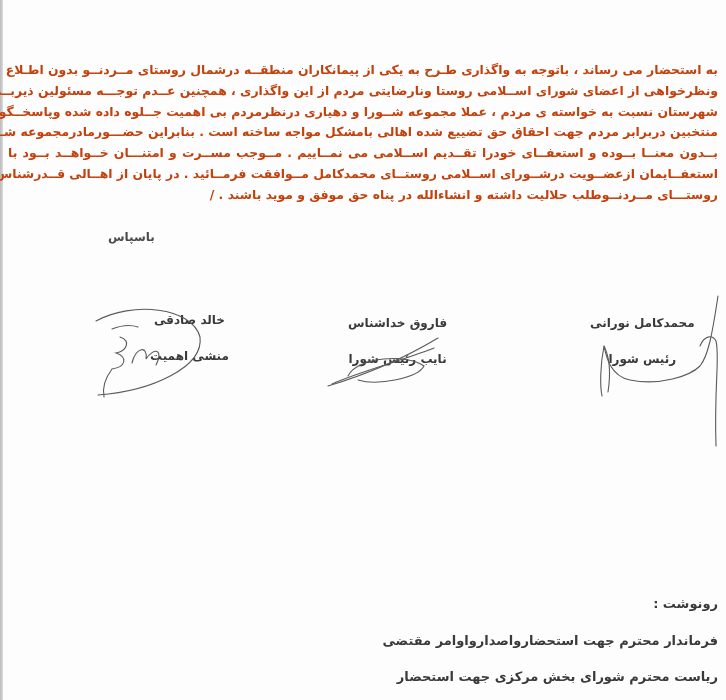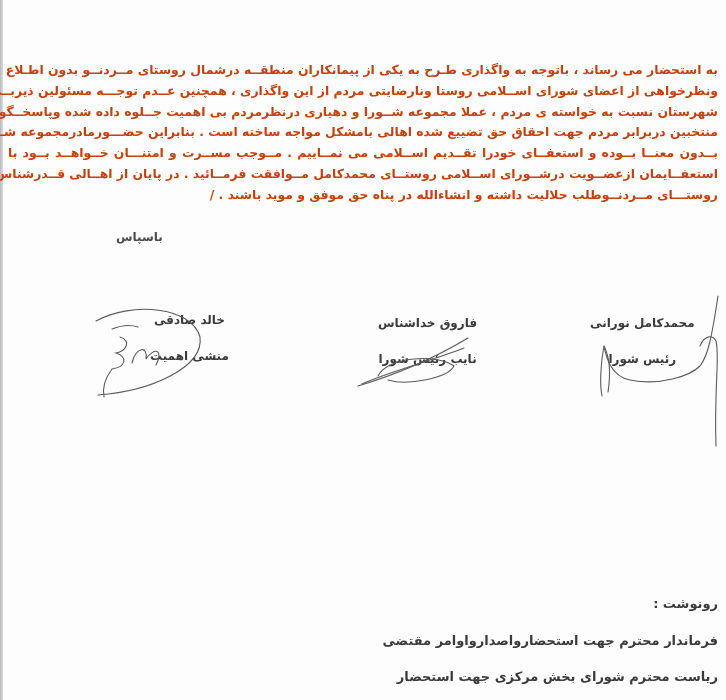--- a/index.html
+++ b/index.html
@@ -42,21 +42,21 @@
       display: block;
       white-space: nowrap;
       text-align: justify;
       text-align-last: justify;
     }
     .body-text .line.last {
       text-align-last: right;
     }
     .closing {
       position: absolute;
-      left: 116px;
+      left: 108px;
       top: 230px;
       direction: rtl;
       font-weight: bold;
       font-size: 12px;
       color: #4a4a4a;
     }
     .sig {
       position: absolute;
       direction: rtl;
       text-align: center;
@@ -74,21 +74,21 @@
       font-size: 12px;
       color: #3a3a3a;
       white-space: nowrap;
       margin-top: 22px;
     }
     .sig svg {
       position: absolute;
       overflow: visible;
     }
     .sig-left  { left: 150px; top: 313px; }
-    .sig-mid   { left: 378px; top: 316px; }
+    .sig-mid   { left: 348px; top: 316px; }
     .sig-right { left: 590px; top: 316px; }
 
     .cc {
       position: absolute;
       right: 8px;
       direction: rtl;
       font-weight: bold;
       font-size: 13px;
       color: #3a3a3a;
       white-space: nowrap;

